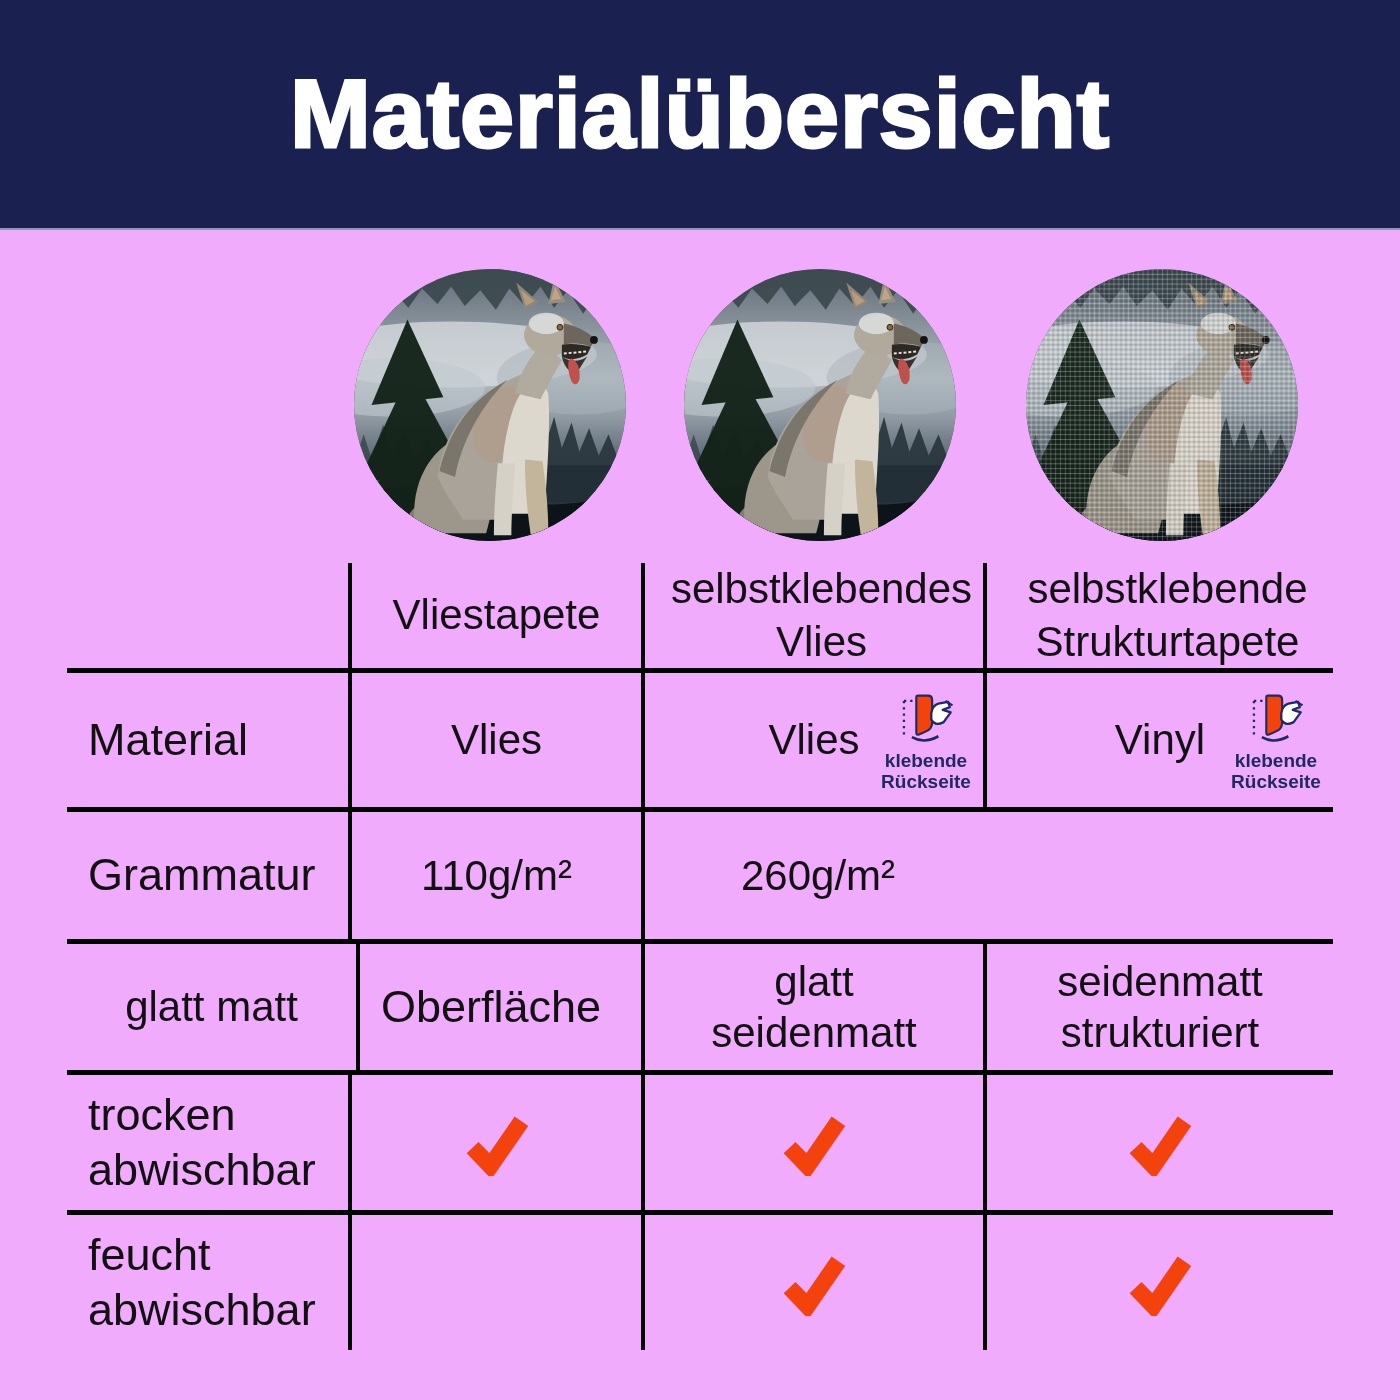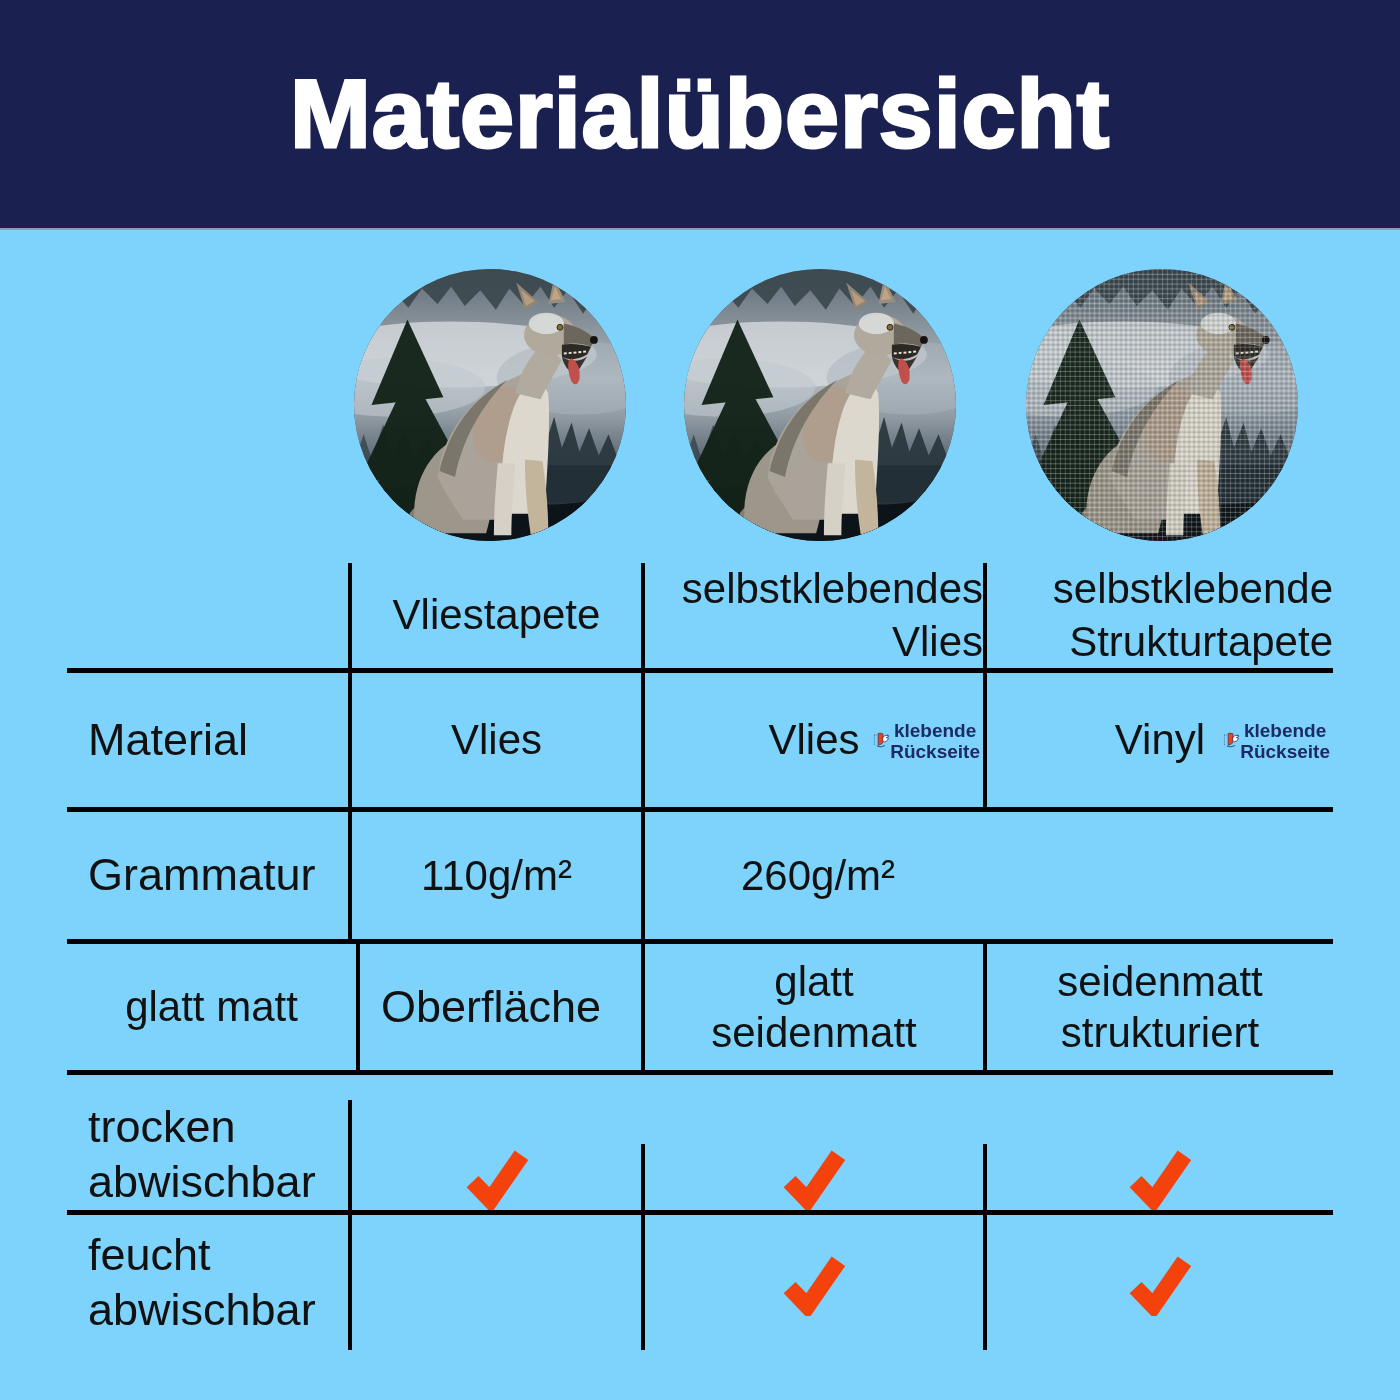--- a/index.html
+++ b/index.html
@@ -4,21 +4,21 @@
 <style>
   :root{
     --navy:#1A2150;
     --accent:#F4420D;
     --badge_text:#1E2A63;
     --line:#000000;
   }
   *{margin:0;padding:0;box-sizing:border-box;}
   html,body{background:#fff;}
   .page{
-    position:relative;width:1400px;height:1400px;background:#7dd3fc;overflow:hidden;
+    position:relative;width:1400px;height:1400px;background:#f0abfc;overflow:hidden;
     font-family:"Liberation Sans",sans-serif;color:#111;
   }
   
   .banner{
     position:absolute;left:0;top:0;width:1400px;height:230px;
     background:var(--navy,#1A2150);
     border-bottom:2px solid #8f99b5;
     display:flex;align-items:center;justify-content:center;
   }
   .banner .title{
@@ -41,30 +41,30 @@
   .cell{position:relative;display:flex;flex-direction:column;justify-content:center;}
   .c0{width:285px;}
   .c1{width:293px;}
   .c2{width:342px;}
   .c3{width:346px;}
   .vline{border-right:4px solid var(--line,#000);}
   .row-head{height:105px;}
   .row-material{height:139px;}
   .row-grammatur{height:132px;}
   .row-oberflaeche{height:131px;}
-  .row-trocken{height:140px;align-items:flex-end;}
+  .row-trocken{height:140px;}
   .row-feucht{height:140px;}
   .label-cell{align-items:flex-start;padding-left:21px;font-size:45px;line-height:1.22;}
   .value-cell{align-items:center;text-align:center;font-size:42px;line-height:1.22;}
   .colhead-center{align-items:center;text-align:center;font-size:42px;line-height:1.24;}
-  .colhead-left{align-items:flex-end;text-align:left;padding-left:15px;font-size:42px;line-height:1.24;}
+  .colhead-left{align-items:center;text-align:left;padding-left:15px;font-size:42px;line-height:1.24;}
   
   .badge{
     position:absolute;right:3px;top:50%;transform:translateY(-50%);
-    width:108px;display:flex;align-items:center;
+    width:108px;display:flex;flex-direction:column;align-items:center;
   }
   .badge svg{width:60px;height:60px;display:block;}
   .badge .badge-label{
     margin-top:2px;font-size:19px;font-weight:700;line-height:1.12;
     color:var(--badge_text,#1E2A63);text-align:center;white-space:nowrap;
   }
   
   .check-wrap{display:flex;align-items:center;justify-content:center;}
   .check-wrap svg{width:72px;height:66px;display:block;}
 </style>

